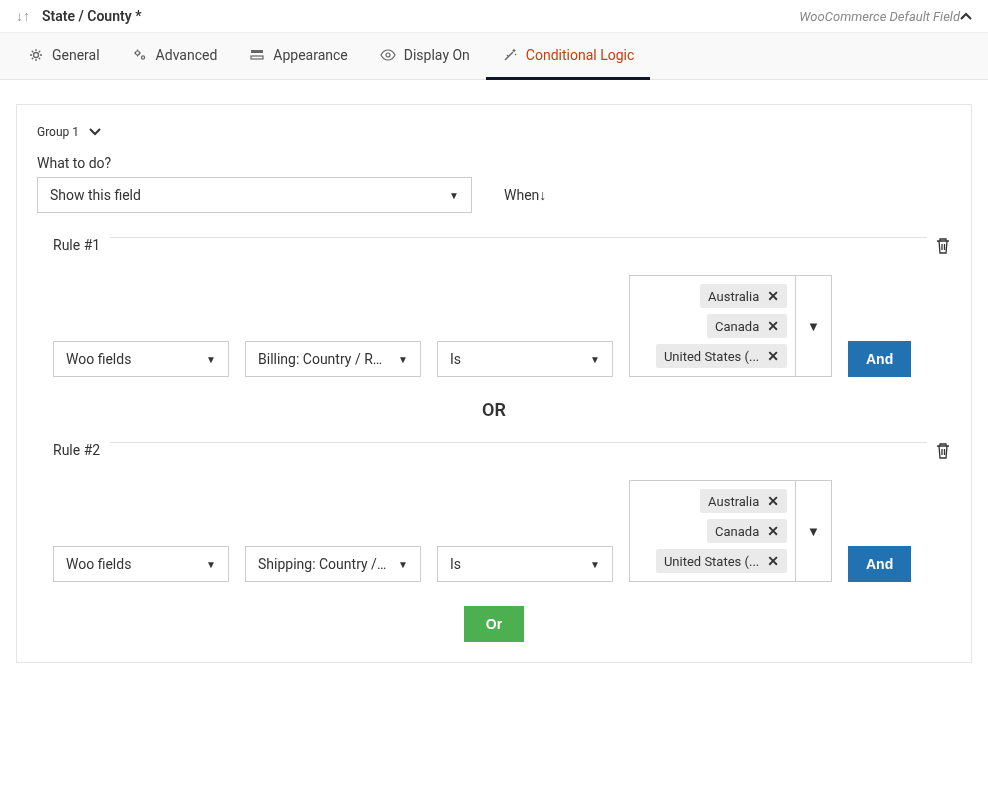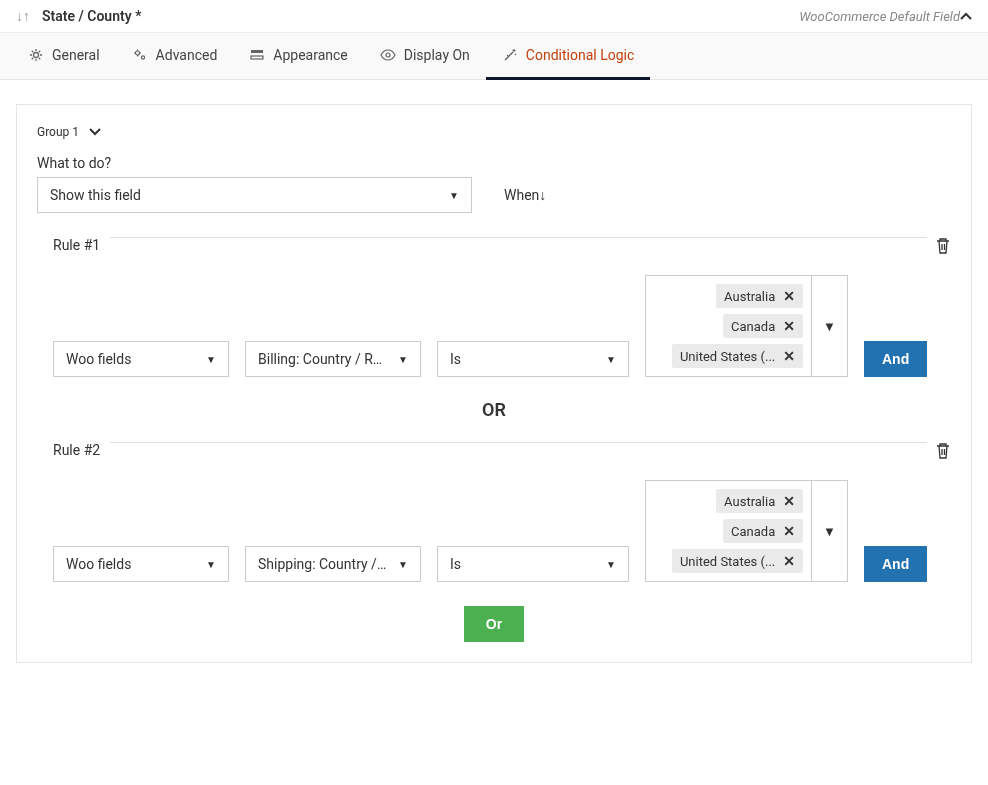--- a/index.html
+++ b/index.html
@@ -24,21 +24,21 @@
 .select-box .caret { font-size: 10px; }
 .when-text { font-size: 14px; }
 .rule-block { margin-top: 16px; }
 .rule-header { display: flex; align-items: flex-start; position: relative; }
 .rule-title { font-size: 14px; color: #333; background: #fff; padding-right: 10px; z-index: 1; margin-left: 16px; }
 .rule-line { flex: 1; height: 1px; background: #e0e0e0; margin-left: -8px; }
 .trash { margin-left: 8px; cursor: pointer; color: #333; }
 .rule-body { display: flex; align-items: flex-end; gap: 16px; margin-top: 20px; padding-left: 16px; }
 .select-box.small { width: 176px; }
 .select-box.med { width: 176px; }
-.select-box.op { width: 192px; }
+.select-box.op { width: 176px; }
 .tags-container { display: flex; border: 1px solid #ccc; }
 .tags-box { width: 165px; padding: 8px; display: flex; flex-direction: column; gap: 6px; align-items: flex-end; }
 .tag { display: inline-flex; align-items: center; background: #eaeaea; padding: 4px 8px; font-size: 13px; border-radius: 2px; max-width: 100%; }
 .tag-text { flex: 1; overflow: hidden; text-overflow: ellipsis; white-space: nowrap; }
 .tag-close { margin-left: 8px; font-weight: bold; cursor: pointer; font-size: 14px; }
 .tags-caret { width: 36px; border-left: 1px solid #ccc; display: flex; align-items: center; justify-content: center; cursor: pointer; }
 .and-btn { background: #2271b1; color: #fff; border: none; padding: 10px 18px; font-size: 14px; cursor: pointer; font-weight: 700; }
 .or-separator { text-align: center; font-size: 18px; font-weight: 600; color: #333; margin: 22px 0; }
 .or-btn { background: #4caf50; color: #fff; border: none; padding: 10px 22px; font-size: 14px; cursor: pointer; font-weight: 600; display: block; margin: 24px auto 0; }
 .ellipsis { overflow: hidden; text-overflow: ellipsis; white-space: nowrap; }

